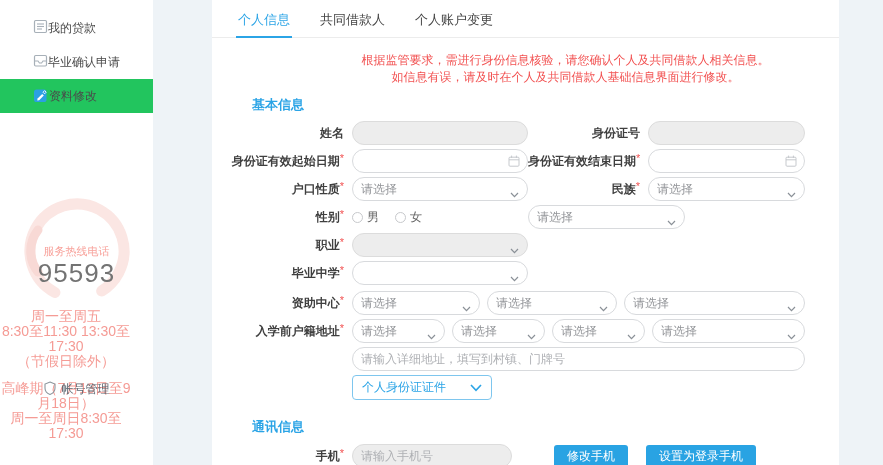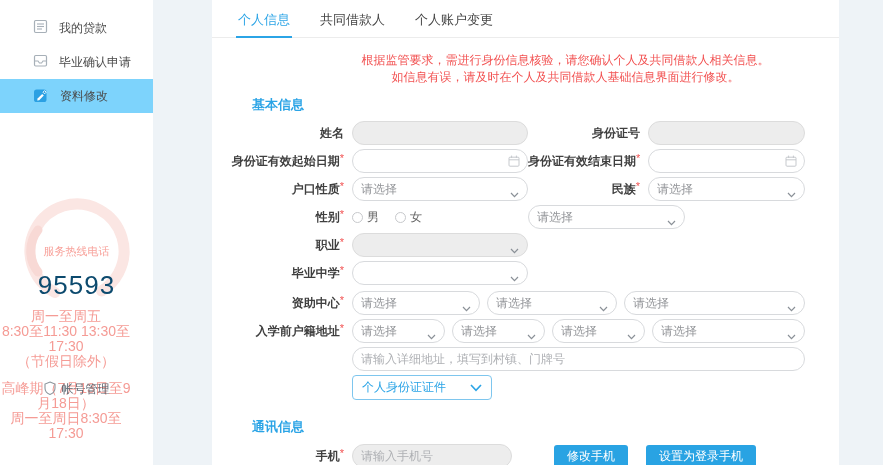--- a/index.html
+++ b/index.html
@@ -3,27 +3,27 @@
 <meta charset="utf-8">
 <style>
   * { margin:0; padding:0; box-sizing:border-box; }
   html,body { width:883px; height:465px; }
   body { font-family:"Liberation Sans","DejaVu Sans",sans-serif; background:#eef3f7; overflow:hidden; }
   .app { position:relative; width:883px; height:465px; }
 
   
   .sidebar { position:absolute; left:0; top:0; width:153px; height:465px; background:#fff; }
   .nav { padding-top:11px; }
-  .nav-item { height:34px; display:flex; align-items:center; padding-left:33px; gap:11px;
+  .nav-item { height:34px; display:flex; align-items:center; padding-left:33px; 
               font-size:12px; color:#4a4a4a; cursor:pointer; white-space:nowrap; }
-  .nav-item.active { background:#7dd3fc; }
+  .nav-item.active { background:#22c55e; }
   .hotline { position:absolute; left:0; top:194px; width:153px; height:118px; text-align:center; }
   .hotline svg { position:absolute; left:16px; top:0; }
   .hotline-caption { position:absolute; top:50px; width:100%; color:#f8a29b; font-size:11px; }
-  .hotline-number  { position:absolute; top:76px; width:100%; color:#0c4a6e; font-size:26px; letter-spacing:1px; }
+  .hotline-number  { position:absolute; top:64px; width:100%; color:#737373; font-size:26px; letter-spacing:1px; }
   .hours { position:absolute; top:309px; width:132px; text-align:center;
            color:#f59b95; font-size:14px; line-height:15px; }
   .hours .line4 { margin-top:12px; }
   .account { position:absolute; top:381px; width:153px; display:flex; justify-content:center;
              align-items:center; gap:6px; color:#5c6670; font-size:12px; cursor:pointer; }
 
   
   .panel { position:absolute; left:212px; top:0; width:627px; height:465px; background:#fff; }
   .tabs { display:flex; gap:26px; padding-left:24px; border-bottom:1px solid #ececec; }
   .tab { font-size:13px; color:#454545; padding:11px 2px 7px; border-bottom:2px solid transparent;

